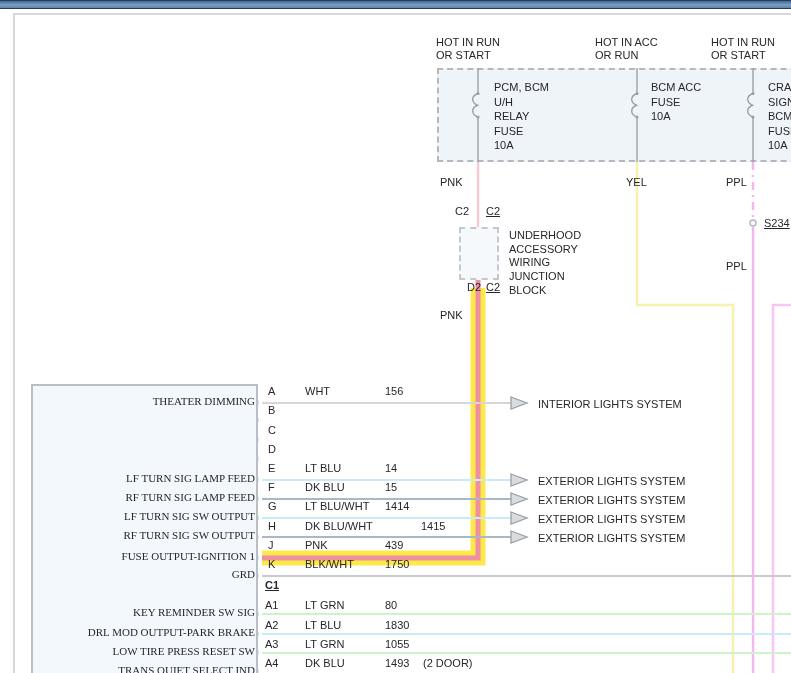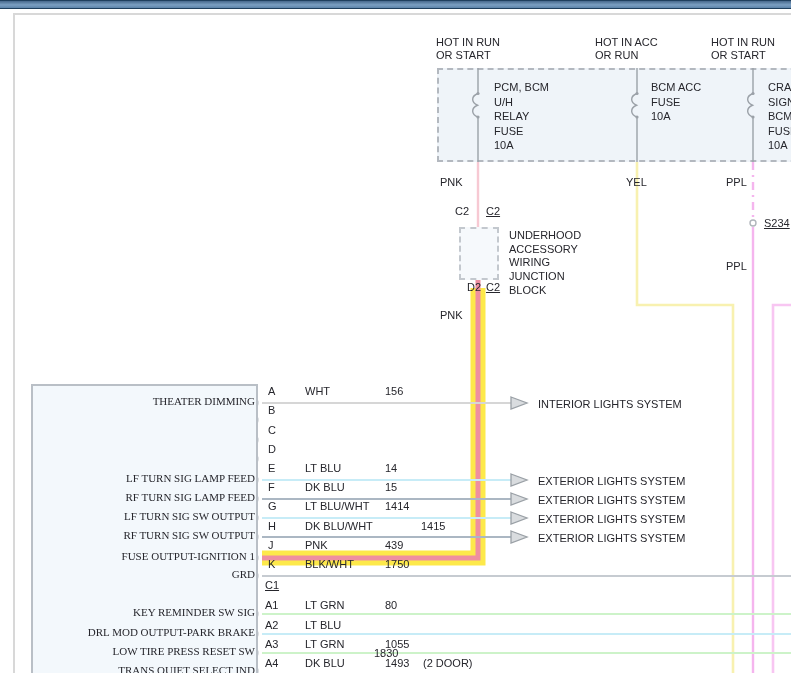--- a/index.html
+++ b/index.html
@@ -191,27 +191,27 @@
 <span class="t" style="left:268px;top:520px;">H</span>
 <span class="t" style="left:305px;top:520px;">DK BLU/WHT</span>
 <span class="t" style="left:385px;top:520px;margin-left:36px;">1415</span>
 <span class="t" style="left:268px;top:539px;">J</span>
 <span class="t" style="left:305px;top:539px;">PNK</span>
 <span class="t" style="left:385px;top:539px;">439</span>
 <span class="t" style="left:268px;top:558px;">K</span>
 <span class="t" style="left:305px;top:558px;">BLK/WHT</span>
 <span class="t" style="left:385px;top:558px;">1750</span>
 
-<span class="t ul" style="left:265px;top:579px;">C1</span>
+<span class="t ul" style="left:265px;top:579px;font-weight:bold;">C1</span>
 <span class="t" style="left:265px;top:599px;">A1</span>
 <span class="t" style="left:305px;top:599px;">LT GRN</span>
 <span class="t" style="left:385px;top:599px;text-align:center;">80</span>
 <span class="t" style="left:265px;top:619px;">A2</span>
 <span class="t" style="left:305px;top:619px;">LT BLU</span>
-<span class="t" style="left:374px;top:619px;margin-top:28px;">1830</span>
+<span class="t" style="left:385px;top:619px;">1830</span>
 <span class="t" style="left:265px;top:638px;">A3</span>
 <span class="t" style="left:305px;top:638px;">LT GRN</span>
 <span class="t" style="left:385px;top:638px;">1055</span>
 <span class="t" style="left:265px;top:657px;">A4</span>
 <span class="t" style="left:305px;top:657px;">DK BLU</span>
 <span class="t" style="left:385px;top:657px;">1493</span>
 <span class="t" style="left:423px;top:657px;">(2 DOOR)</span>
 
 <span class="t" style="left:538px;top:398px;">INTERIOR LIGHTS SYSTEM</span>
 <span class="t" style="left:538px;top:475px;">EXTERIOR LIGHTS SYSTEM</span>

